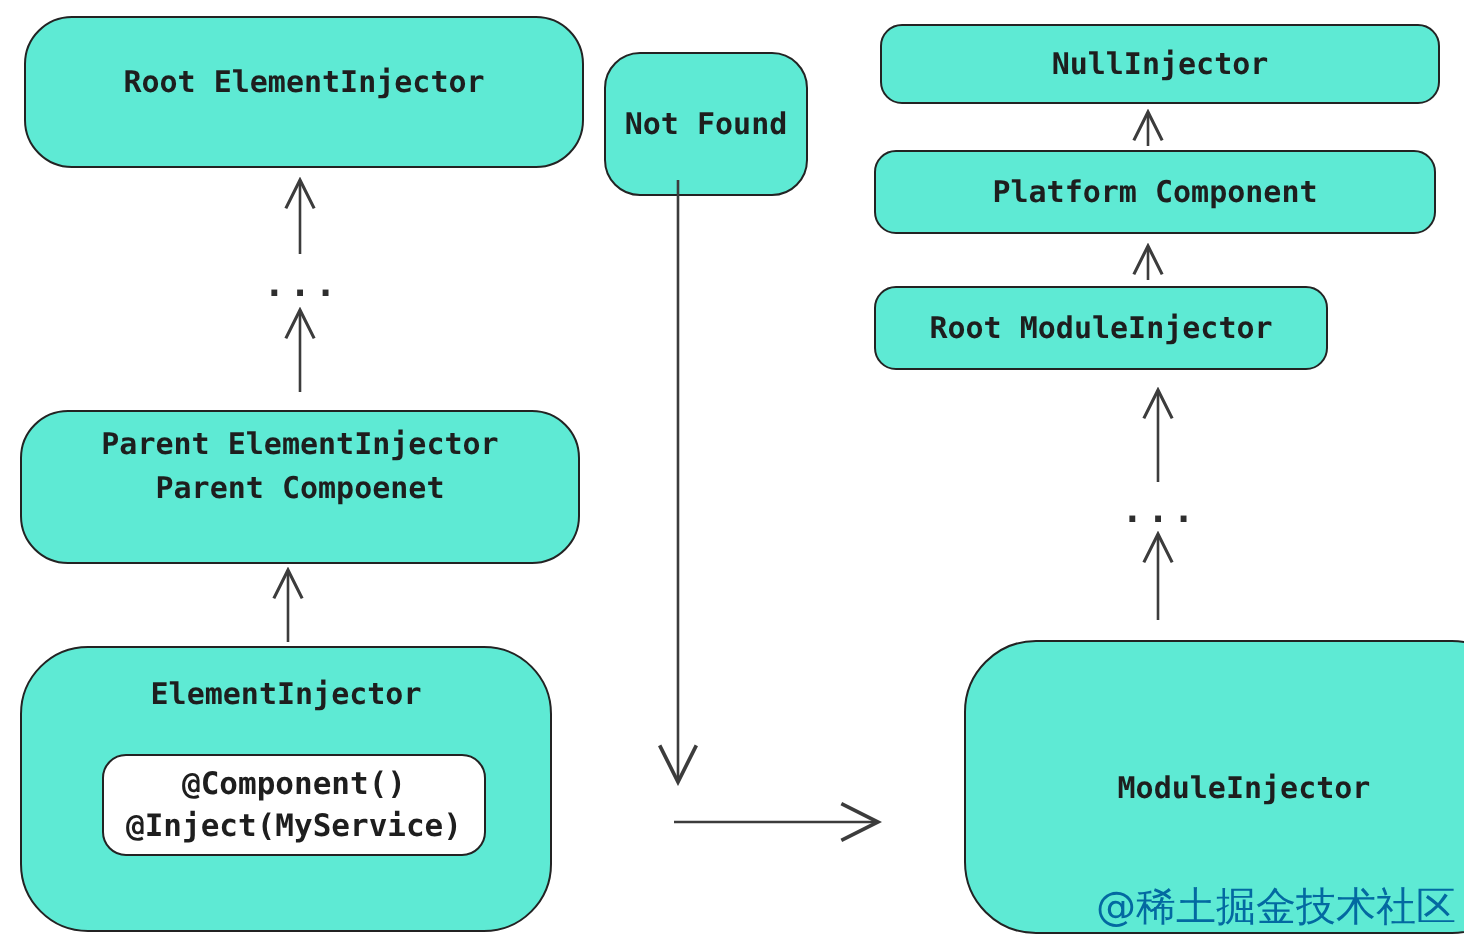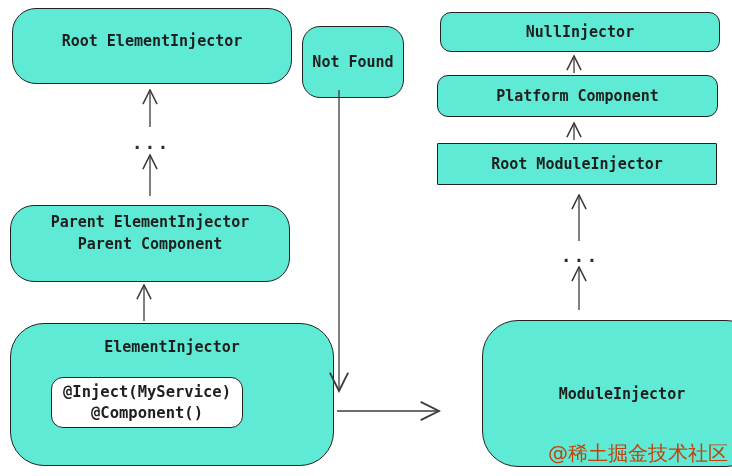--- a/index.html
+++ b/index.html
@@ -11,70 +11,70 @@
   .box{
     position:absolute;box-sizing:border-box;background:#5eead4;
     border:1.6px solid #232323;
     display:flex;align-items:center;justify-content:center;
     font-size:15px;font-weight:600;text-align:center;
   }
   .multi{flex-direction:column;}
   
   #root-el{left:12px;top:8px;width:280px;height:76px;border-radius:24px;gap:13px;padding-bottom:10px;}
   #parent-el{left:10px;top:205px;width:280px;height:77px;border-radius:24px;gap:4px;padding-bottom:22px;}
-  #element-inj{left:10px;top:323px;width:324px;height:143px;border-radius:34px;
+  #element-inj{left:10px;top:323px;width:266px;height:143px;border-radius:34px;
     justify-content:flex-start;align-items:center;flex-direction:column;padding-top:12px;}
   #element-inj .title{font-size:15px;font-weight:600;line-height:22px;}
   #inner-box{
     position:absolute;left:40px;top:53px;width:192px;height:51px;border-radius:12px;
     border:1.5px solid #232323;background:#fff;box-sizing:border-box;
     display:flex;flex-direction:column;align-items:center;justify-content:center;
     font-size:15.5px;font-weight:600;line-height:21px;white-space:nowrap;}
   
   #not-found{left:302px;top:10px;width:102px;height:72px;border-radius:18px;margin-top:16px;}
   
   #null-inj{left:440px;top:12px;width:280px;height:40px;border-radius:11px;}
   #platform-inj{left:437px;top:75px;width:281px;height:42px;border-radius:11px;}
-  #root-mod-inj{left:437px;top:143px;width:280px;height:42px;border-radius:1px;}
+  #root-mod-inj{left:437px;top:143px;width:227px;height:42px;border-radius:11px;}
   #module-inj{left:442px;top:320px;width:280px;height:147px;border-radius:36px;margin-left:40px;}
   .dots{
     position:absolute;transform:translate(-50%,-50%);
     font-size:18px;font-weight:700;letter-spacing:2px;color:#2e2e2e;line-height:1;
   }
   #dots-left{left:151px;top:143px;}
   #dots-right{left:580px;top:256px;}
   #arrows{position:absolute;left:0;top:0;pointer-events:none;}
   #arrows line{stroke:#3c3c3c;stroke-width:1.3;fill:none;}
   #watermark{
     position:absolute;left:548px;top:440px;z-index:5;
-    font-size:20px;font-weight:400;color:#c2410c;white-space:nowrap;
+    font-size:20px;font-weight:400;color:#0369a1;white-space:nowrap;
     font-family:"DejaVu Sans","Liberation Sans",sans-serif;
   }
 </style>
 </head>
 <body>
 
 <div id="canvas">
 
   <div class="box multi" id="root-el">
     <span>Root ElementInjector</span>
   </div>
 
   <div class="dots" id="dots-left">...</div>
 
   <div class="box multi" id="parent-el">
     <span>Parent ElementInjector</span>
-    <span>Parent Component</span>
+    <span>Parent Compoenet</span>
   </div>
 
   <div class="box" id="element-inj">
     <span class="title">ElementInjector</span>
     <div class="box" id="inner-box">
+      <span>@Component()</span>
       <span>@Inject(MyService)</span>
-      <span>@Component()</span>
     </div>
   </div>
 
   <div class="box" id="not-found">
     <span>Not Found</span>
   </div>
 
   <div class="box" id="null-inj">
     <span>NullInjector</span>
   </div>

